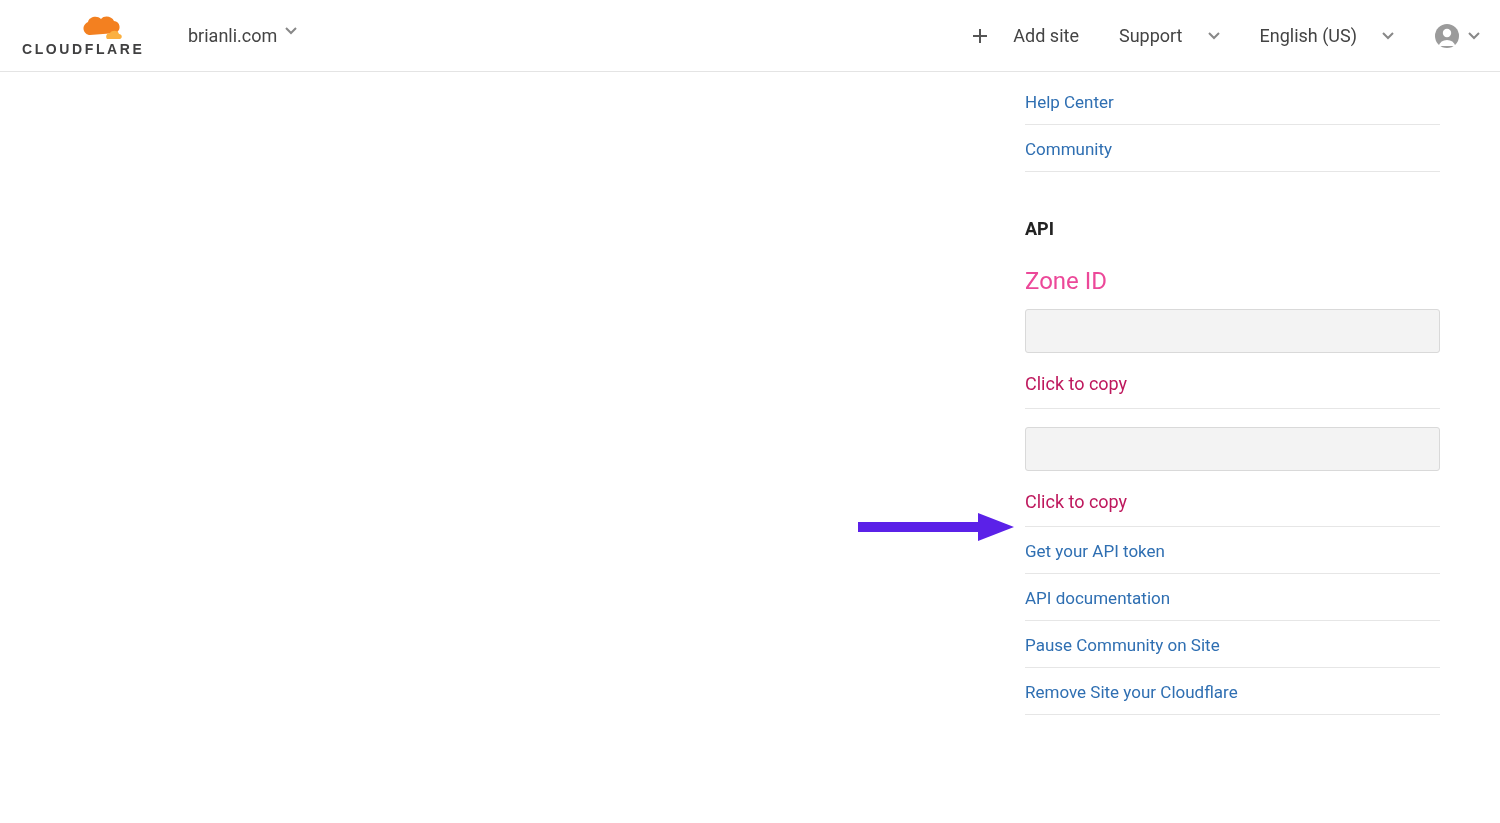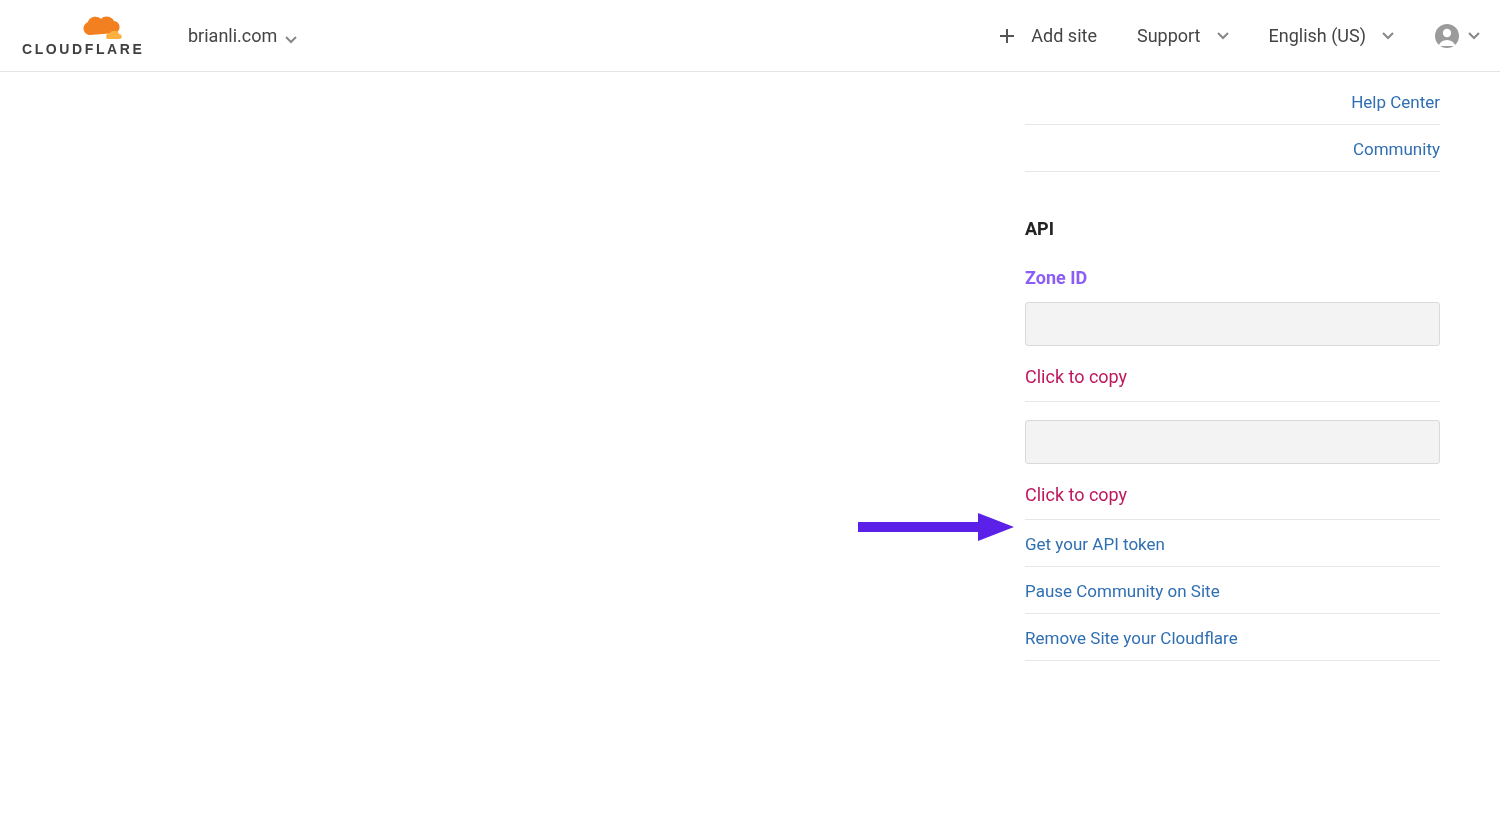--- a/index.html
+++ b/index.html
@@ -21,41 +21,41 @@
     padding: 0 20px 0 22px;
   }
   .logo-wrap {
     display: flex;
     align-items: center;
     margin-right: 36px;
   }
   .logo-svg { width: 130px; height: 44px; display:block; }
   .site-selector {
     display: inline-flex;
-    align-items: flex-end;
+    align-items: flex-start;
     gap: 8px;
     font-size: 18px;
     color: #444;
     cursor: pointer;
   }
   .chev {
     width: 12px; height: 12px;
     display: inline-block;
   }
   .chev svg { width: 12px; height: 12px; display:block; }
   .spacer { flex: 1; }
   .nav-right {
     display: flex;
     align-items: center;
     gap: 40px;
   }
   .nav-item {
     display: inline-flex;
     align-items: center;
-    gap: 16px;
+    gap: 25px;
     font-size: 18px;
     color: #444;
     cursor: pointer;
   }
   .plus-ico { width:16px; height:16px; }
   .plus-ico svg { display:block; }
   .avatar-wrap {
     display:inline-flex; align-items:center; gap:8px; cursor:pointer;
   }
   .avatar {
@@ -66,21 +66,21 @@
   .page {
     display: flex;
     justify-content: flex-end;
     padding-right: 60px;
   }
   .sidebar {
     width: 415px;
     padding-top: 6px;
   }
 
-  .linklist { border-top: none; text-align: right; }
+  .linklist { border-top: none; }
   .linkrow {
     border-bottom: 1px solid #e6e6e6;
     padding: 14px 0 12px 0;
   }
   .linkrow a,
   .linkrow .link {
     color: #2f6fb2;
     font-size: 17px;
     text-decoration: none;
     cursor: pointer;
@@ -93,23 +93,23 @@
     margin-top: 46px;
     margin-bottom: 28px;
   }
 
   .field-group {
     border-bottom: 1px solid #e6e6e6;
     padding-bottom: 14px;
     margin-bottom: 0;
   }
   .field-label {
-    font-size: 18px;
-    font-weight: 700;
-    color: #8b5cf6;
+    font-size: 24px;
+    font-weight: 400;
+    color: #ec4899;
     margin-bottom: 14px;
   }
   .field-input {
     width: 100%;
     height: 44px;
     background: #f3f3f3;
     border: 1px solid #d9d9d9;
     border-radius: 3px;
     padding: 0 10px;
     font-size: 15px;
@@ -236,20 +236,23 @@
     </div>
 
     <div class="field-group">
       <input class="field-input" type="text" readonly="" value="" style="">
       <div class="field-hint">Click to copy</div>
     </div>
 
     <div class="linkrow">
       <span class="link">Get your API token</span>
     </div>
+    <div class="linkrow">
+      <span class="link">API documentation</span>
+    </div>
 
 
     <div class="linkrow">
       <span class="link">Pause Community on Site</span>
     </div>
     <div class="linkrow">
       <span class="link">Remove Site your Cloudflare</span>
     </div>
 
   </div>

